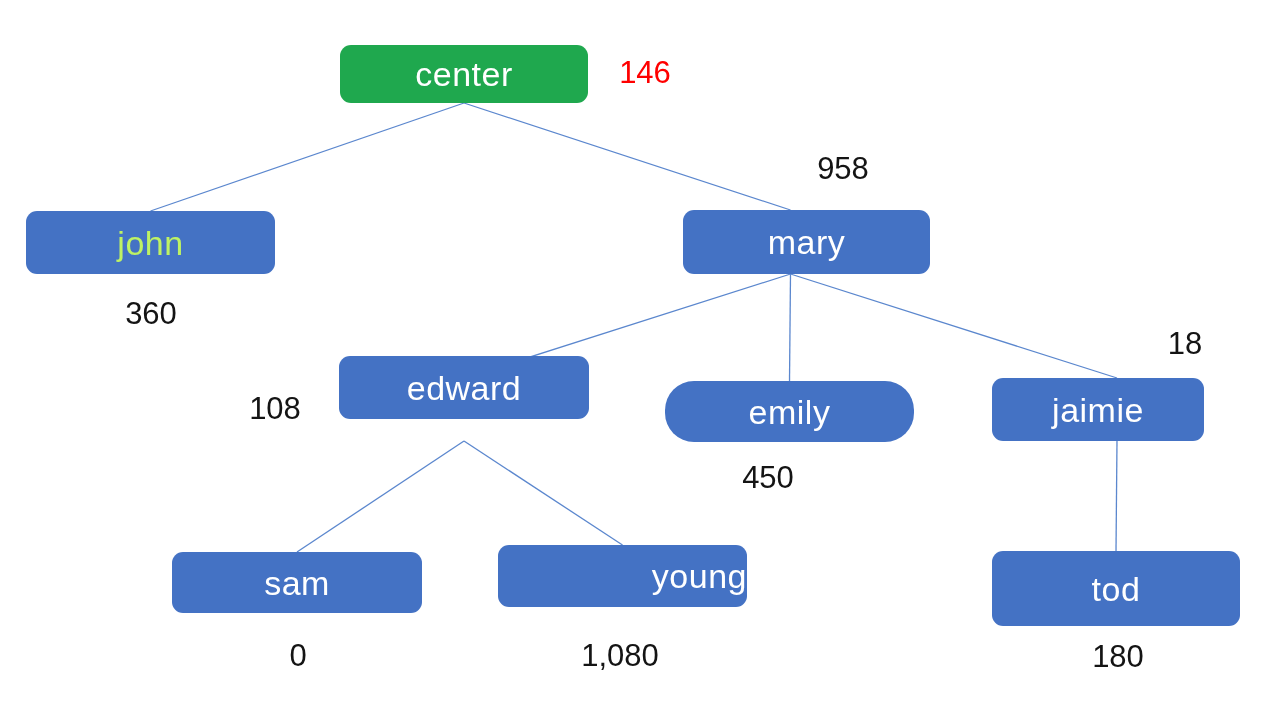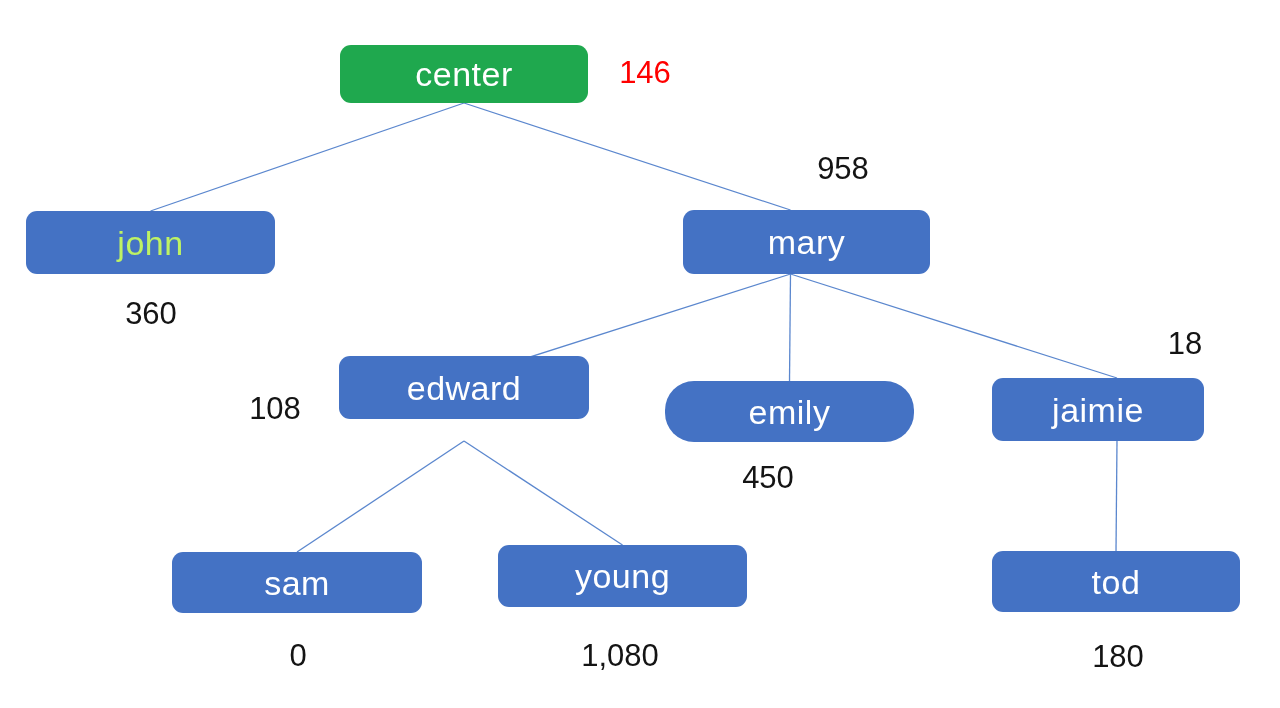--- a/index.html
+++ b/index.html
@@ -79,22 +79,22 @@
       </div>
       <div class="node-value" style="left: 678px; top: 462px; color: rgb(20, 20, 20);">450</div>
       <div class="tree-node" style="left: 992px; top: 378px; width: 212px; height: 63px; background: rgb(68, 114, 196); color: rgb(255, 255, 255);">
         <span>jaimie</span>
       </div>
       <div class="node-value" style="left: 1095px; top: 328px; color: rgb(20, 20, 20);">18</div>
       <div class="tree-node" style="left: 172px; top: 552px; width: 250px; height: 61px; background: rgb(68, 114, 196); color: rgb(255, 255, 255);">
         <span>sam</span>
       </div>
       <div class="node-value" style="left: 208px; top: 640px; color: rgb(20, 20, 20);">0</div>
-      <div class="tree-node" style="left: 498px; top: 545px; width: 249px; height: 62px; background: rgb(68, 114, 196); color: rgb(255, 255, 255);">
+      <div class="tree-node" style="left: 498px; top: 545px; width: 249px; height: 62px; background: rgb(68, 114, 196); color: rgb(255, 255, 255); justify-content: flex-end;">
         <span>young</span>
       </div>
       <div class="node-value" style="left: 530px; top: 640px; color: rgb(20, 20, 20);">1,080</div>
-      <div class="tree-node" style="left: 992px; top: 551px; width: 248px; height: 61px; background: rgb(68, 114, 196); color: rgb(255, 255, 255);">
+      <div class="tree-node" style="left: 992px; top: 551px; width: 248px; height: 75px; background: rgb(68, 114, 196); color: rgb(255, 255, 255);">
         <span>tod</span>
       </div>
       <div class="node-value" style="left: 1028px; top: 641px; color: rgb(20, 20, 20);">180</div>
     </div>
 </div>
 
 </body></html>

